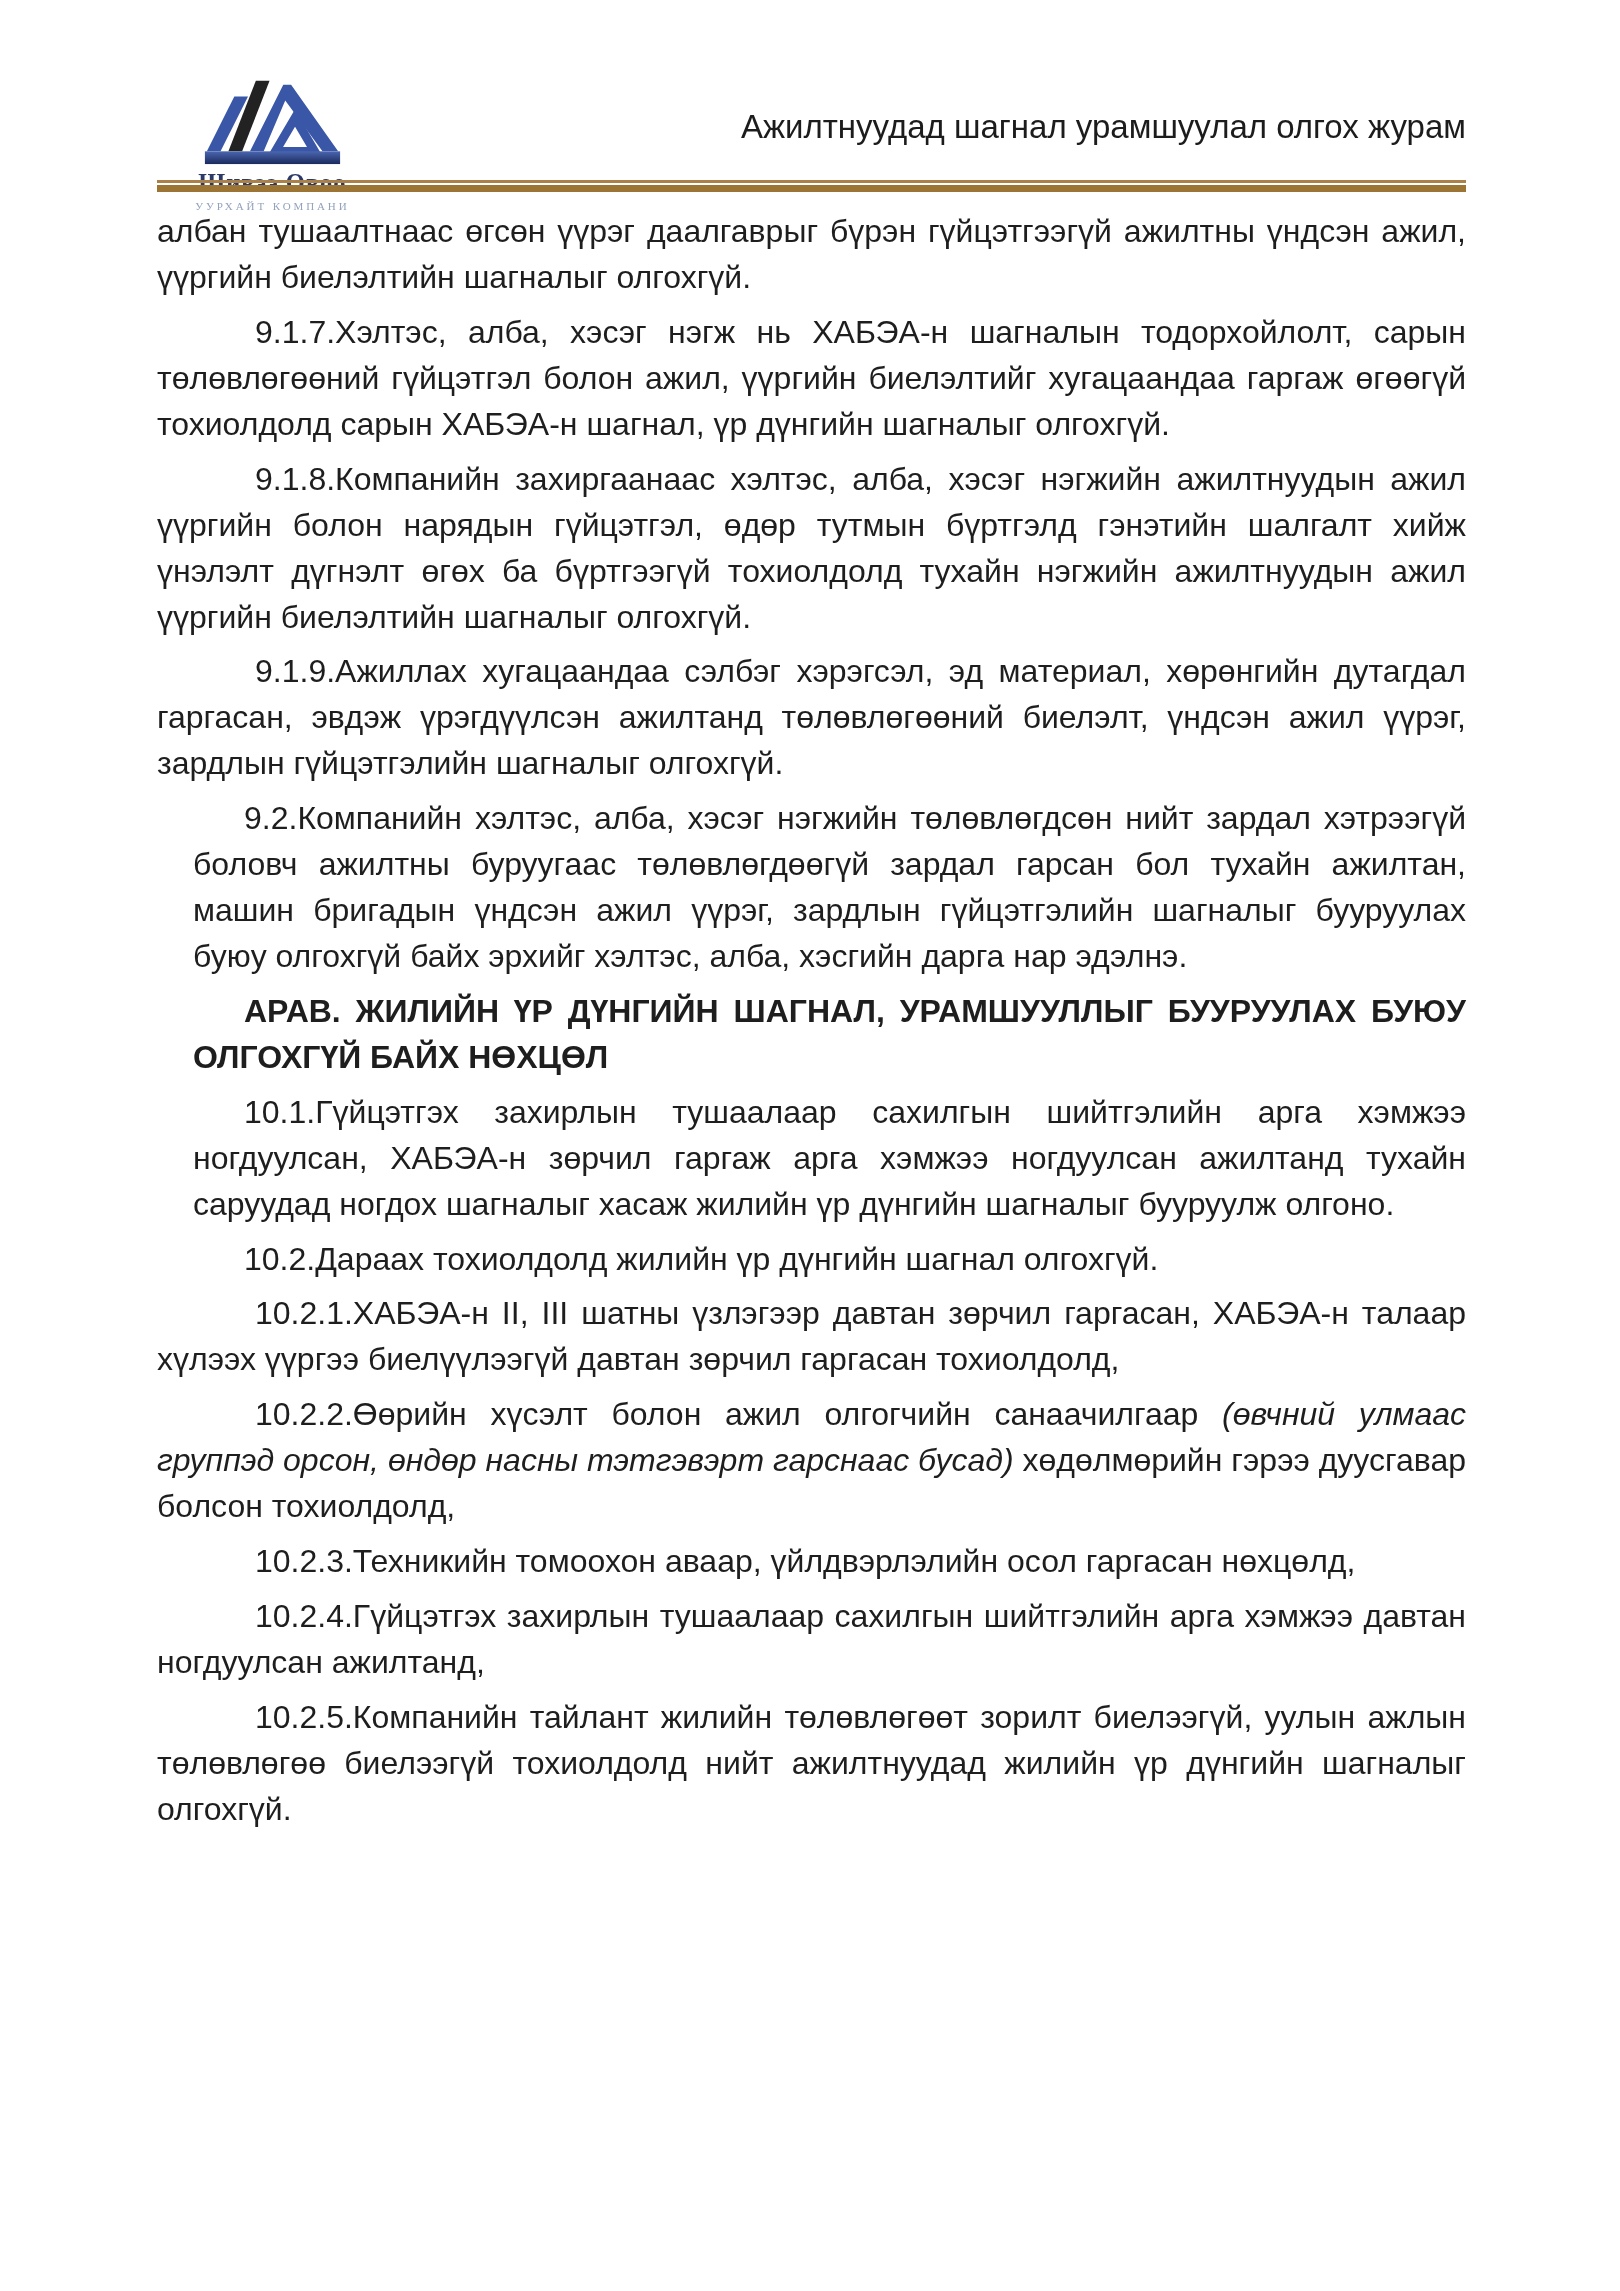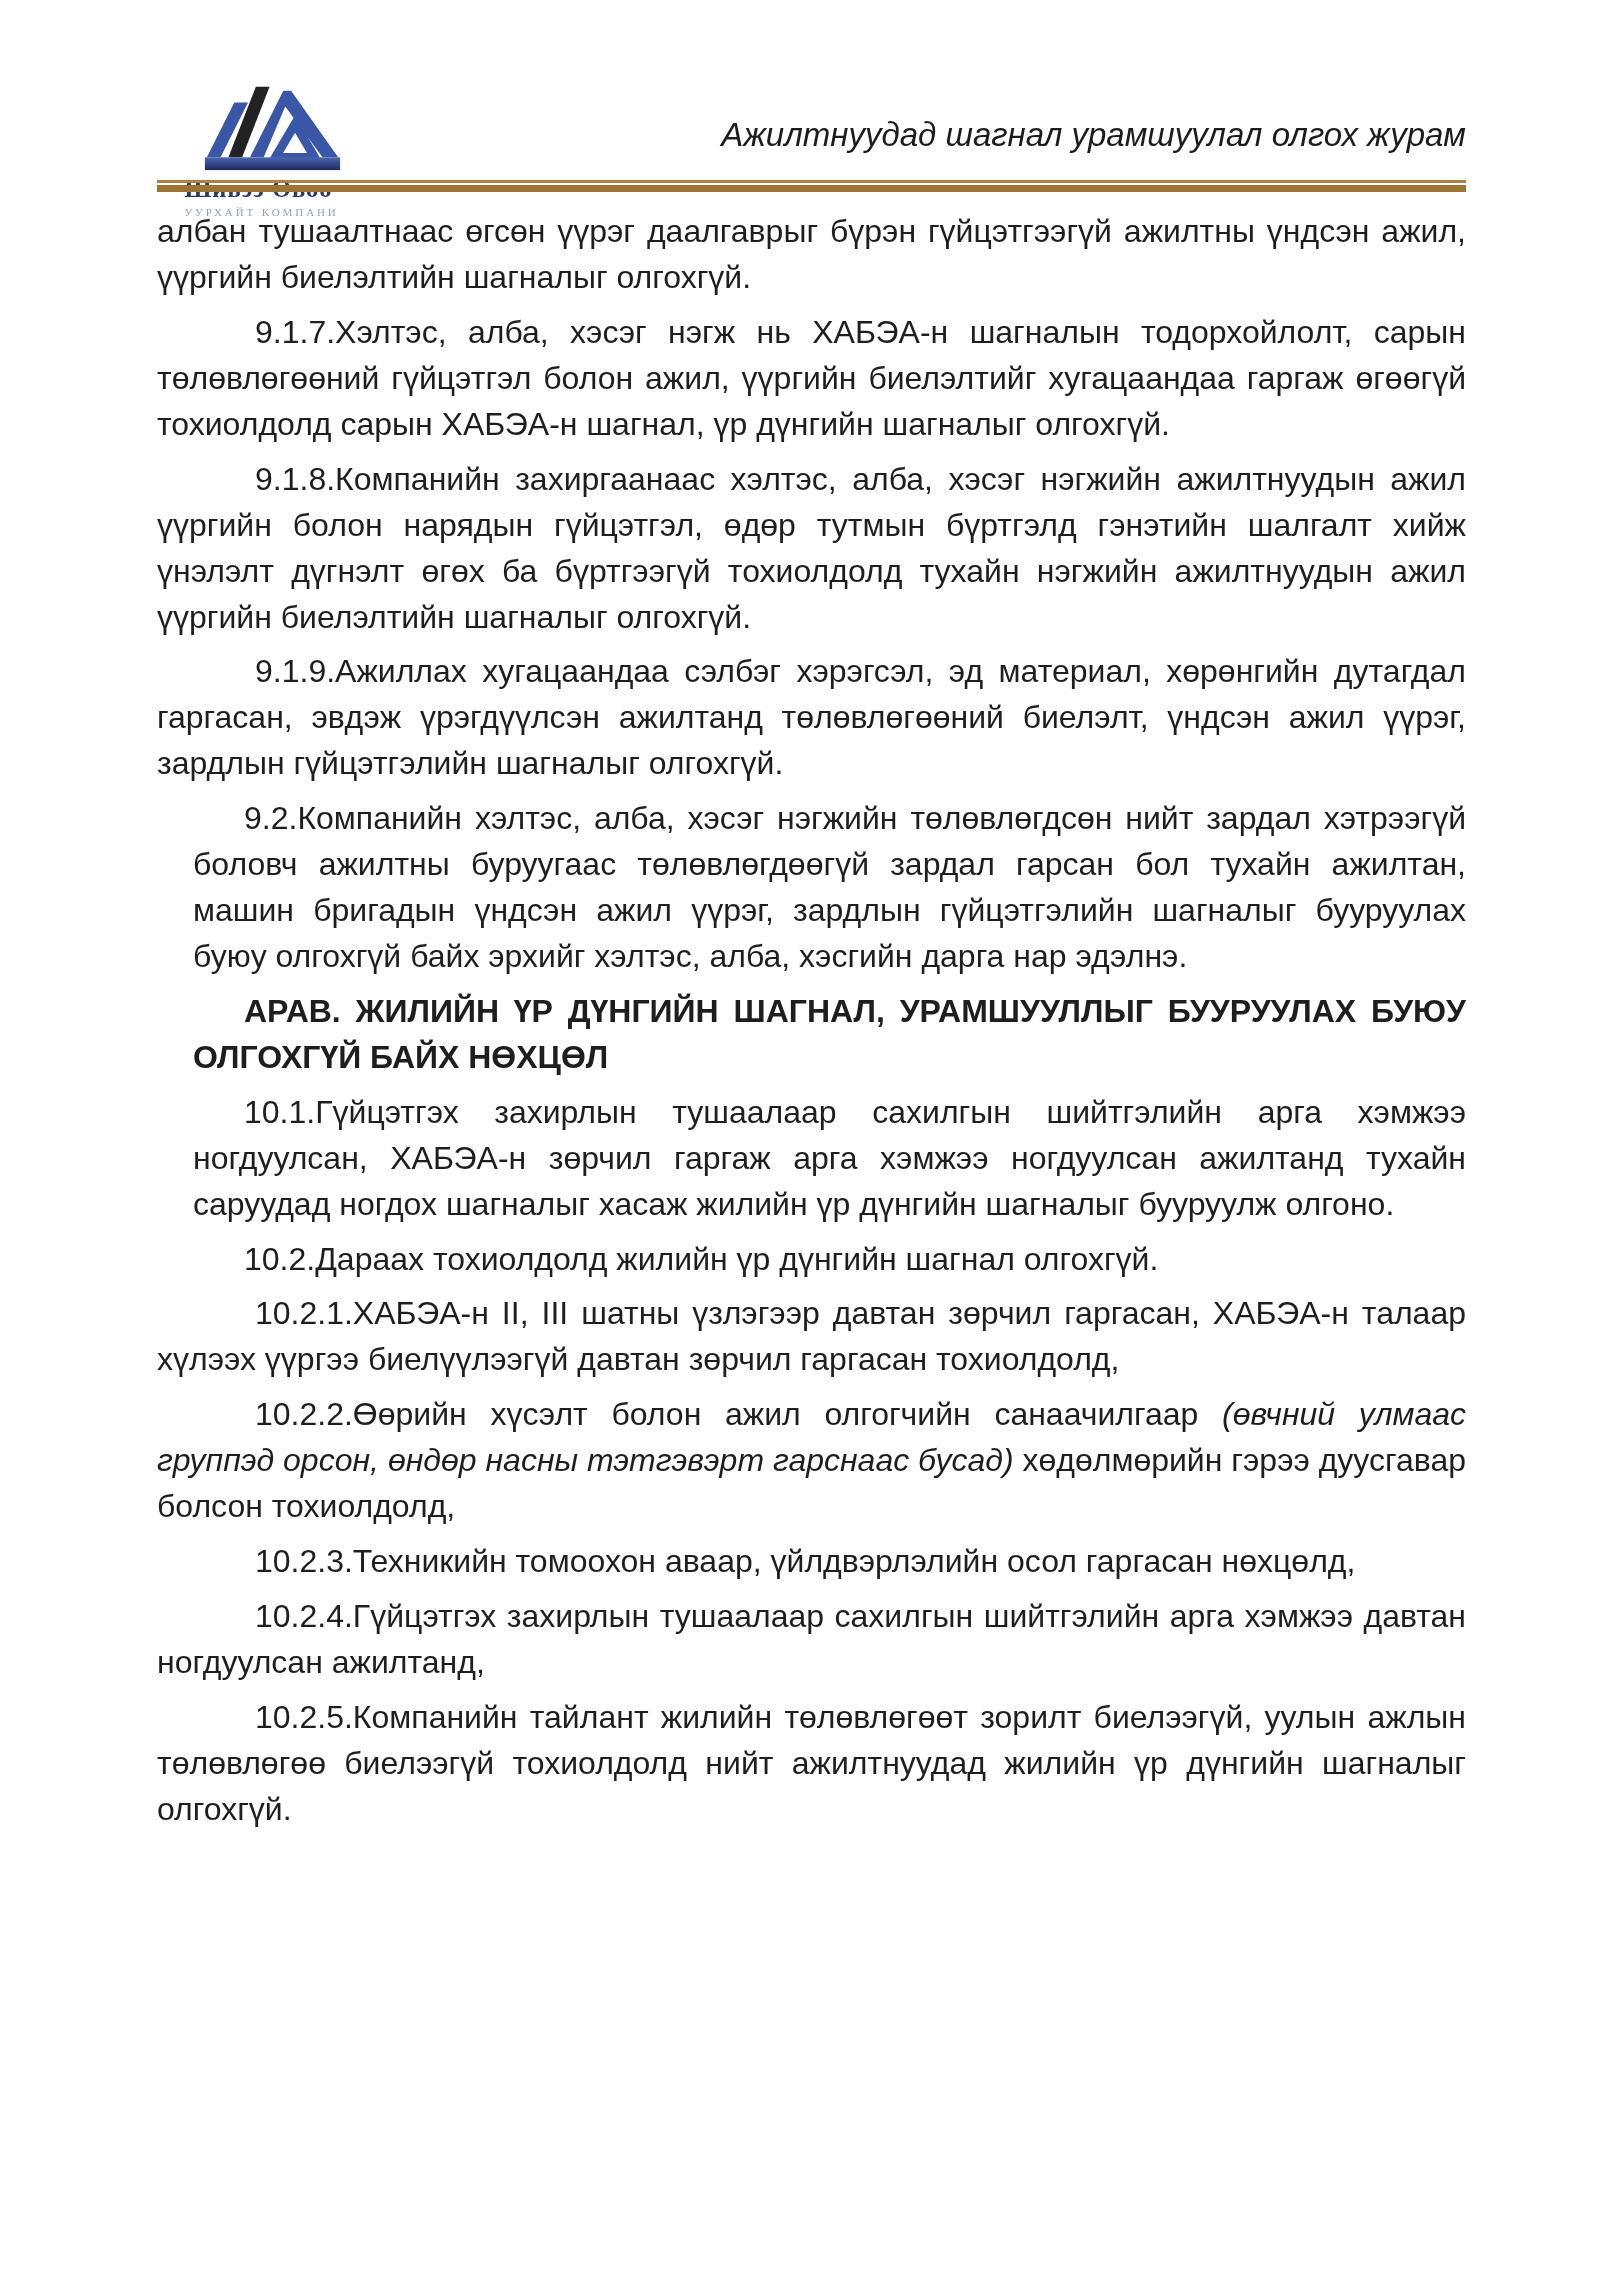--- a/index.html
+++ b/index.html
@@ -13,44 +13,43 @@
   }
   .page { position: absolute; inset: 0; }
 
   
   .header {
     position: absolute;
     left: 157px; right: 154px; top: 55px;
     height: 125px;
   }
   .logo {
-    position: absolute; left: 27.4px; top: 22px;
-    width: 176px; text-align: left;
+    position: absolute; left: 27.4px; top: 16px;
+    width: 176px; text-align: center;
   }
   .logo svg { display: block; margin: 0 auto; }
   .logo-name {
     font-family: "Liberation Serif", serif;
     font-weight: bold;
     font-size: 24.5px;
     letter-spacing: 1px;
     color: #2b3a66;
     margin-top: 2px;
     white-space: nowrap;
   }
   .logo-sub {
     font-family: "Liberation Serif", serif;
     font-size: 11px;
     letter-spacing: 2.9px;
     color: #93a3bd;
     margin-top: 2.9px;
     white-space: nowrap;
   }
   .header-title {
-    position: absolute; right: 0; bottom: 26px;
-    font-style: italic;
+    position: absolute; right: 0; bottom: 34px;
     font-size: 33px;
     color: #1c1c1c;
     white-space: nowrap;
   }
   .header-rule {
     position: absolute;
     left: 157px; right: 154px; top: 180px;
     border-top: 3.9px solid #aa8148;
     height: 2px;
     border-bottom: 7.8px solid #9c7434;

